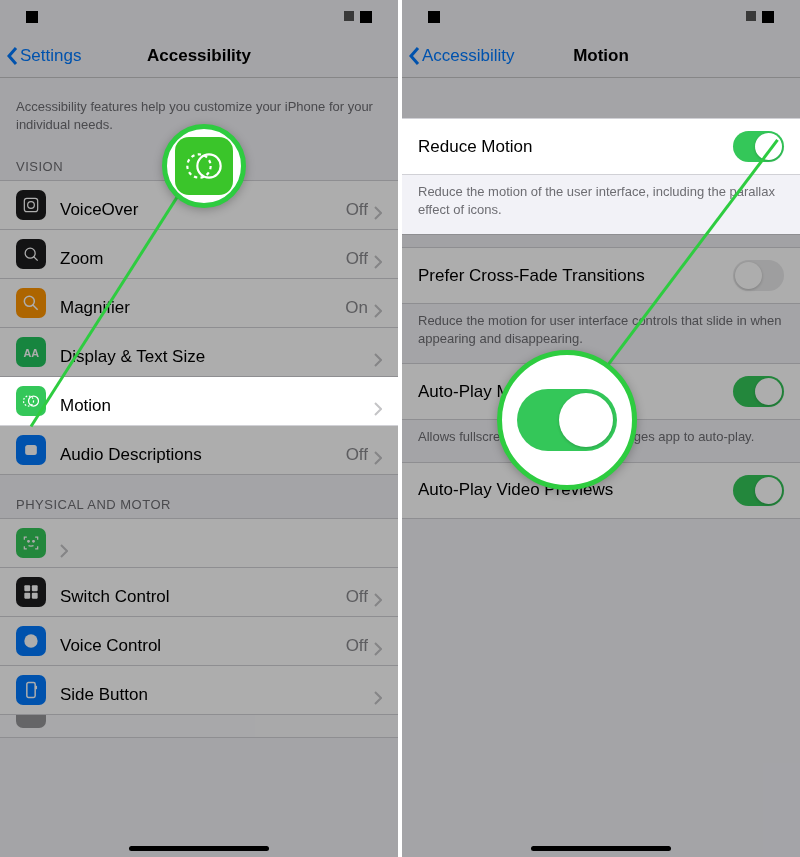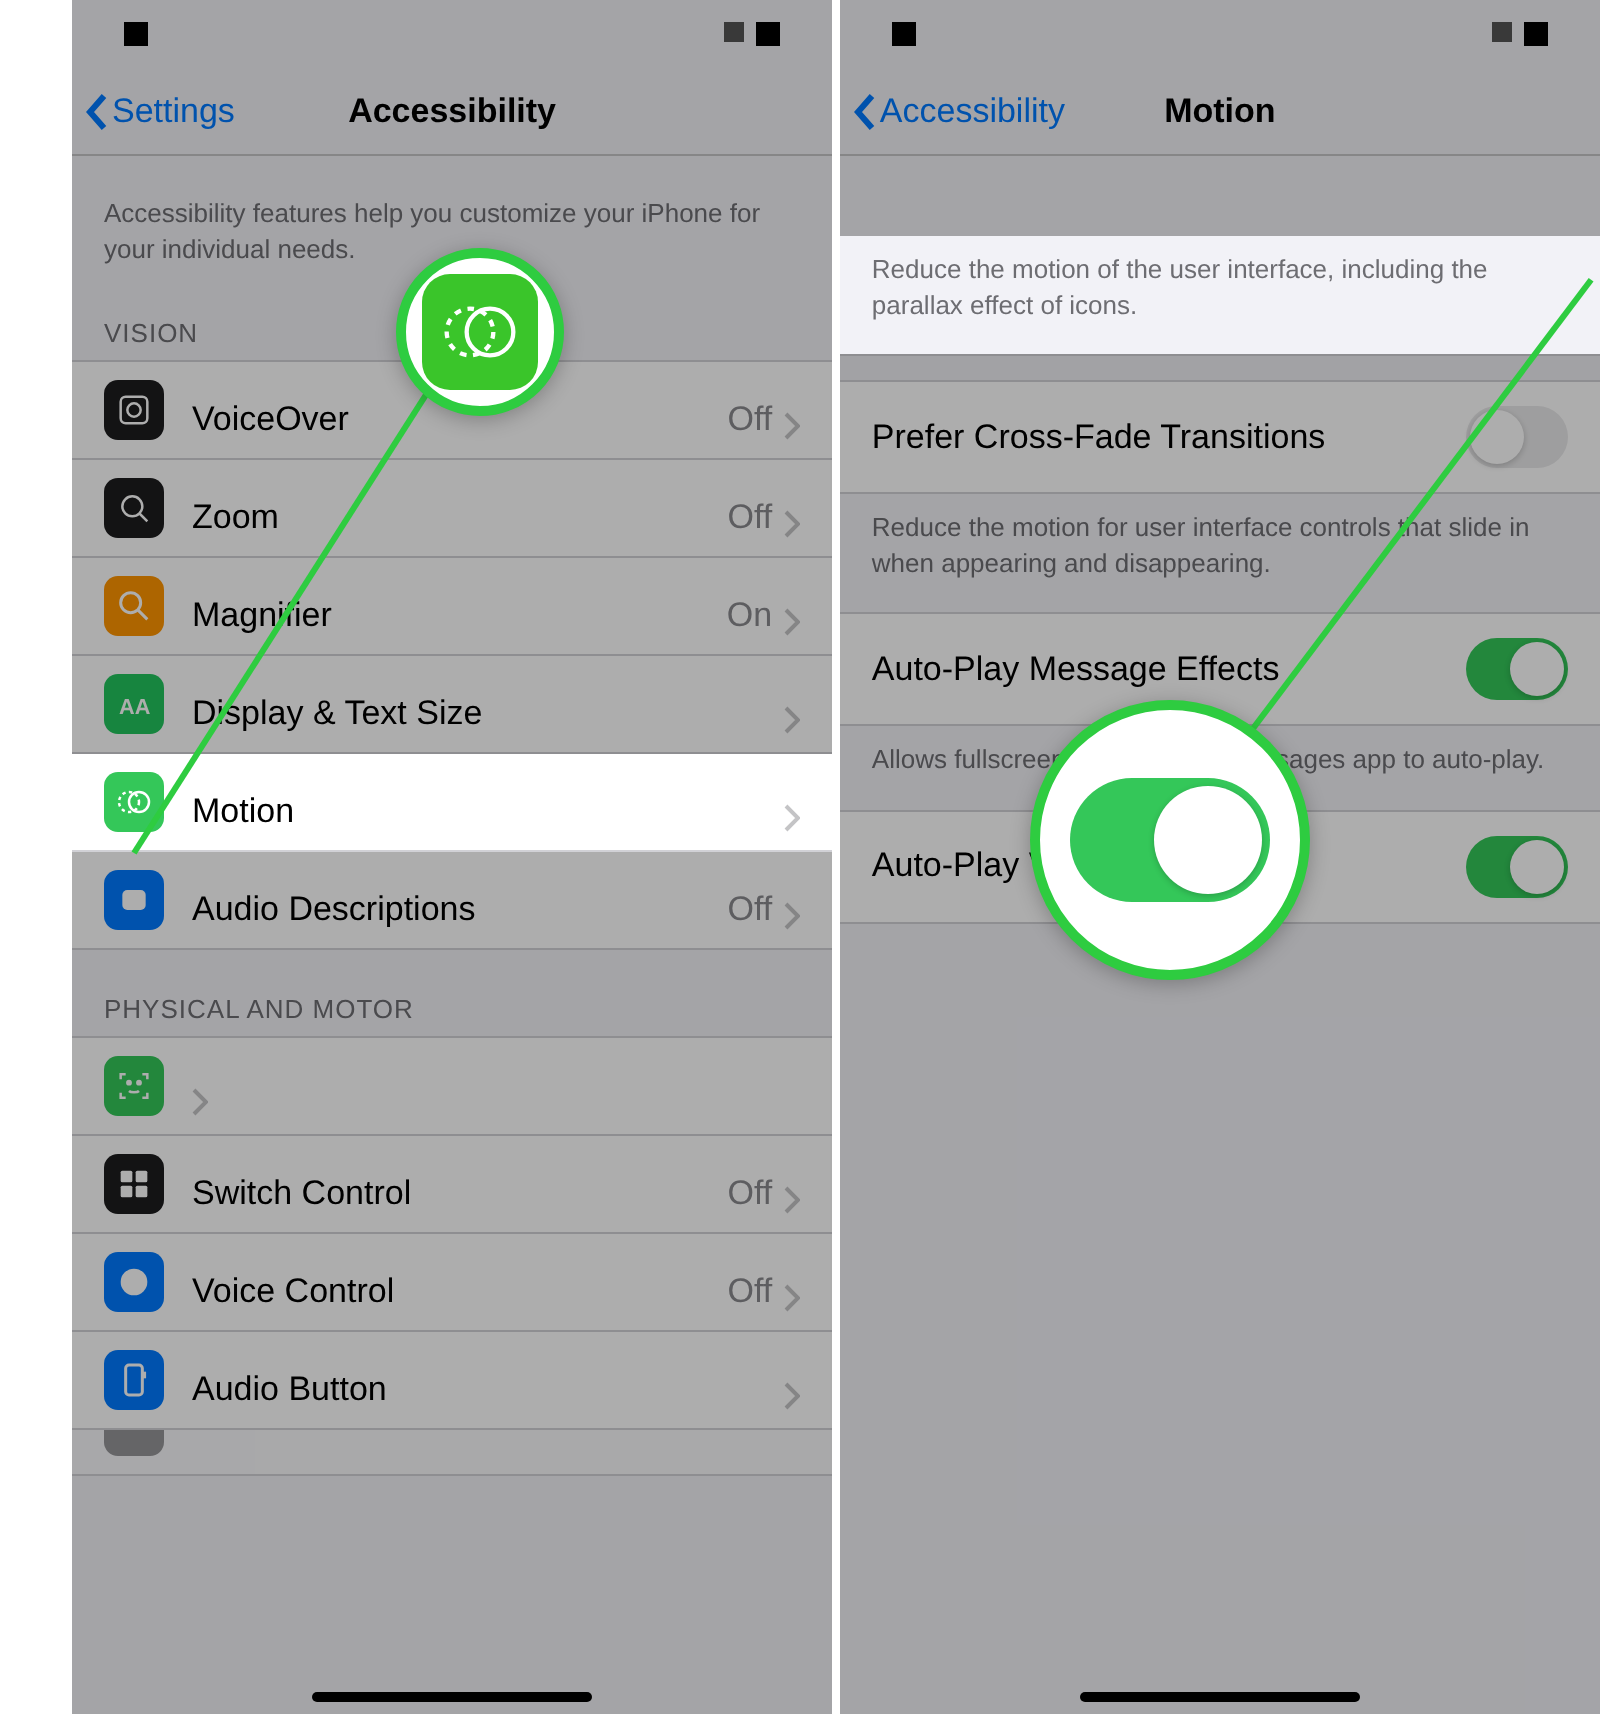--- a/index.html
+++ b/index.html
@@ -1,17 +1,17 @@
 <!DOCTYPE html>
 <html><head>
 <meta charset="utf-8">
 <style>
   * { box-sizing: border-box; margin: 0; padding: 0; font-family: -apple-system, "Helvetica Neue", Arial, sans-serif; }
   body { background: #fff; width: 800px; height: 857px; overflow: hidden; }
-  .wrap { display: flex; width: 800px; height: 857px; padding-left: 36px; }
+  .wrap { display: flex; width: 800px; height: 857px; }
   .phone { position: relative; height: 857px; overflow: hidden; background:#f2f2f7; }
   .phone.left { width: 398px; }
   .divider { width: 4px; background:#fff; }
   .phone.right { width: 398px; }
   .dim::after{
     content:""; position:absolute; inset:0;
     background: rgba(0,0,0,0.32);
     pointer-events:none; z-index:5;
   }
   .statusbar { height:34px; display:flex; align-items:center; justify-content:space-between;
@@ -213,21 +213,21 @@
                 <polyline points="1,1 7,7 1,13"></polyline>
               </svg></span>
       </div>
       <div class="row">
         <span class="icon ic-side">
               <svg viewBox="0 0 24 24" stroke="#fff" fill="none" stroke-width="1.8">
                 <rect x="7" y="3" width="10" height="18" rx="2"></rect>
                 <line x1="18" y1="7" x2="18" y2="11" stroke-width="2.5"></line>
               </svg>
             </span>
-        <span class="label">Audio Button</span>
+        <span class="label">Side Button</span>
         <span class="chevron"><svg viewBox="0 0 8 14">
                 <polyline points="1,1 7,7 1,13"></polyline>
               </svg></span>
       </div>
       <div class="row" style="opacity:0.5; height:22px; overflow:hidden; padding-top:6px;">
         <span class="icon ic-tv"></span>
       </div>
     </div>
   </div>
   <div class="homebar"></div>
@@ -259,20 +259,26 @@
     <div class="nav-back">
       <span class="chevron-left"><svg viewBox="0 0 12 20">
               <polyline points="10,2 3,10 10,18"></polyline>
             </svg></span>
       <span>Accessibility</span>
     </div>
     <div class="nav-title">Motion</div>
   </div>
   <div class="content">
     <div class="spacer"></div>
+    <div class="setting-row hl" style="border-top:0.5px solid #d1d1d6;">
+      <span class="slabel">Reduce Motion</span>
+      <span class="toggle on">
+            <span class="knob"></span>
+          </span>
+    </div>
     <div class="footer-text hl" style="background:#f2f2f7; position:relative; z-index:10;">Reduce the motion of the user interface, including the parallax effect of icons.</div>
     <div class="sep-block"></div>
 
     <div class="setting-row">
       <span class="slabel">Prefer Cross-Fade Transitions</span>
       <span class="toggle off">
             <span class="knob"></span>
           </span>
     </div>
     <div class="footer-text">Reduce the motion for user interface controls that slide in when appearing and disappearing.</div>

